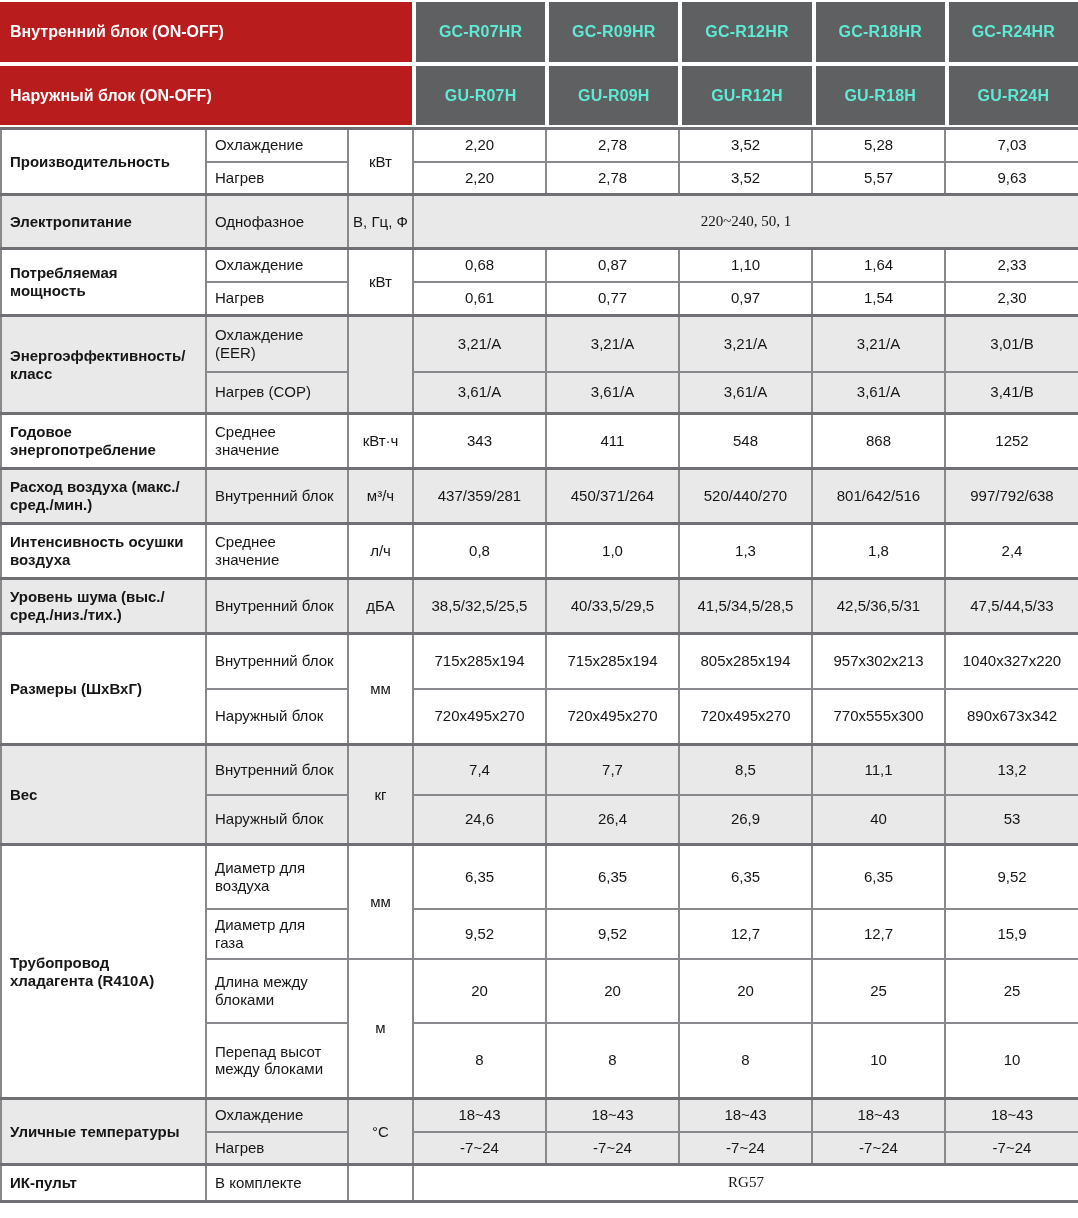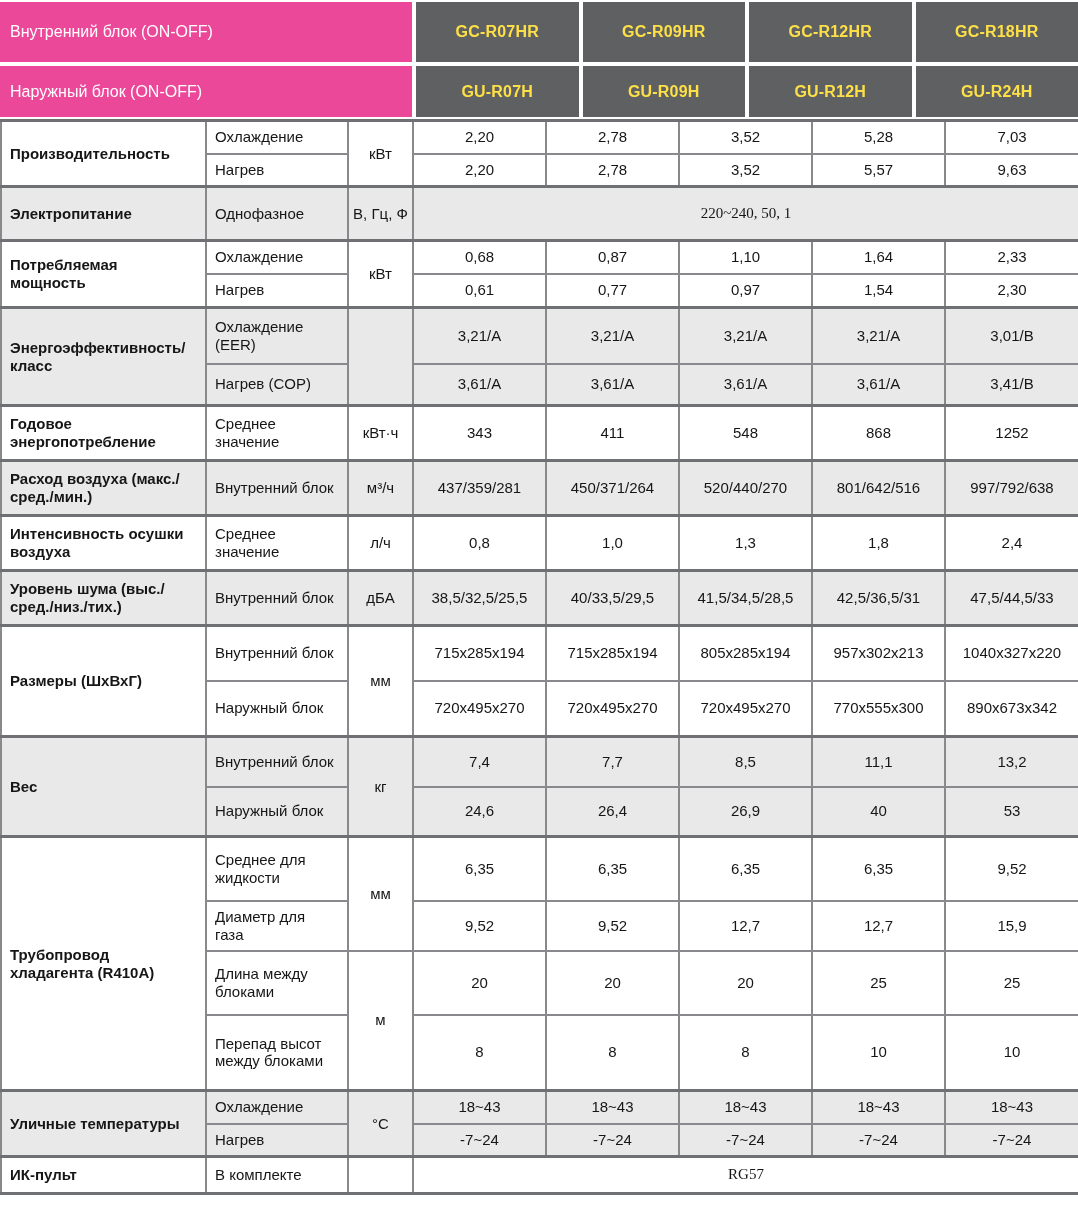--- a/index.html
+++ b/index.html
@@ -7,31 +7,31 @@
     width:1078px; height:1218px;
     font-family:"Liberation Sans", sans-serif;
     color:#161616;
     -webkit-font-smoothing:antialiased;
   }
   .page { width:1078px; padding-top:2px; box-sizing:border-box; }
 
   
   .hdr { display:flex; width:1078px; }
   .hdr1 { height:60px; margin-bottom:4px; }
-  .hdr2 { height:51px; }
+  .hdr2 { height:59px; }
   .hlbl {
     flex:0 0 412px; box-sizing:border-box;
-    background:#ec4899; color:#ffffff;
-    font-weight:normal; font-size:16px;
+    background:#b91c1c; color:#ffffff;
+    font-weight:bold; font-size:16px;
     display:flex; align-items:center;
     padding-left:10px;
   }
   .hmodel {
     flex:1 1 0; box-sizing:border-box;
-    background:#5f6062; color:#fde047;
+    background:#5f6062; color:#5eead4;
     border-left:4px solid #ffffff;
     font-weight:bold; font-size:16px;
     display:flex; align-items:center; justify-content:center;
     letter-spacing:0.2px;
   }
 
   
   table.spec {
     border-collapse:collapse; table-layout:fixed;
     width:1078px; margin-top:2px;
@@ -62,27 +62,29 @@
 <body>
 
 <div class="page">
 
   <div class="hdr hdr1">
     <div class="hlbl">Внутренний блок (ON-OFF)</div>
     <div class="hmodel">GC-R07HR</div>
     <div class="hmodel">GC-R09HR</div>
     <div class="hmodel">GC-R12HR</div>
     <div class="hmodel">GC-R18HR</div>
+    <div class="hmodel">GC-R24HR</div>
   </div>
 
   <div class="hdr hdr2">
     <div class="hlbl">Наружный блок (ON-OFF)</div>
     <div class="hmodel">GU-R07H</div>
     <div class="hmodel">GU-R09H</div>
     <div class="hmodel">GU-R12H</div>
+    <div class="hmodel">GU-R18H</div>
     <div class="hmodel">GU-R24H</div>
   </div>
 
   <table class="spec">
     <colgroup>
       <col style="width:205px">
         <col style="width:142px">
         <col style="width:65px">
       <col style="width:133px">
         <col style="width:133px">
@@ -233,21 +235,21 @@
         <td class="sub">Наружный блок</td>
         <td class="val">24,6</td>
         <td class="val">26,4</td>
         <td class="val">26,9</td>
         <td class="val">40</td>
         <td class="val">53</td>
       </tr>
 
       <tr class="gtop" style="height:64px">
         <td class="cat" rowspan="4">Трубопровод хладагента (R410A)</td>
-        <td class="sub">Среднее для жидкости</td>
+        <td class="sub">Диаметр для воздуха</td>
         <td class="unit" rowspan="2">мм</td>
         <td class="val">6,35</td>
         <td class="val">6,35</td>
         <td class="val">6,35</td>
         <td class="val">6,35</td>
         <td class="val">9,52</td>
       </tr>
       <tr style="height:50px">
         <td class="sub">Диаметр для газа</td>
         <td class="val">9,52</td>

